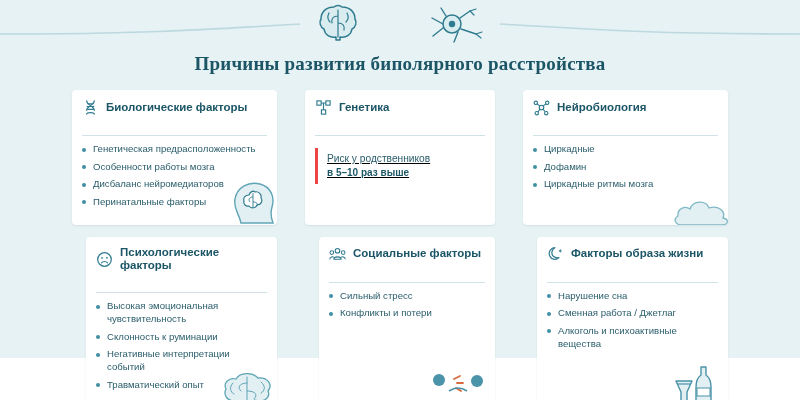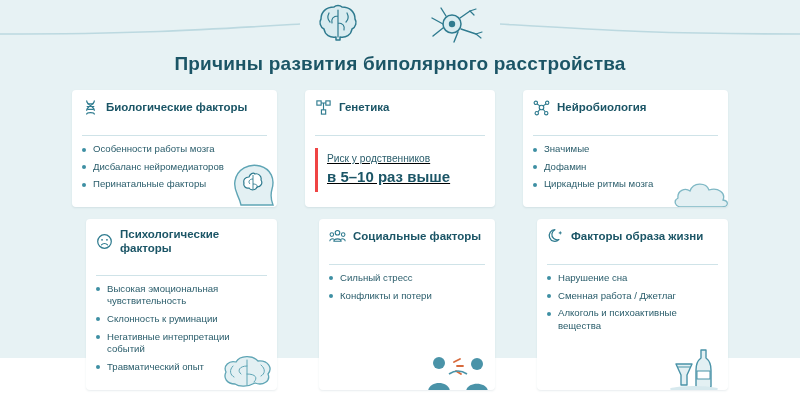--- a/index.html
+++ b/index.html
@@ -47,20 +47,21 @@
   .page-title {
     position: absolute;
     left: 0;
     top: 53px;
     width: 800px;
     text-align: center;
     font-size: 19px;
     font-weight: bold;
     color: #1b5566;
     letter-spacing: 0.2px;
+    font-family: Liberation Serif, serif;
   }
 
   
   .grid {
     position: absolute;
     left: 72px;
     top: 90px;
     width: 656px;
     display: grid;
     grid-template-columns: 205px 190px 205px;
@@ -132,21 +133,21 @@
     padding: 4px 0 4px 9px;
     margin-top: 12px;
     text-decoration: underline;
   }
   .gen-line1 {
     font-size: 10.2px;
     color: #2a5d6b;
     line-height: 1.35;
   }
   .gen-line2 {
-    font-size: 15px;
+    font-size: 10px;
     color: #1b5566;
     font-weight: bold;
     line-height: 1.45;
   }
 
   
   .card-art {
     position: absolute;
     pointer-events: none;
     z-index: 1;
@@ -189,20 +190,21 @@
 
     <div class="card r1">
       <div class="card-head">
         <svg class="head-icon" viewBox="0 0 18 18">
           <path d="M5 2 C 5 6, 13 8, 13 12 M13 2 C 13 6, 5 8, 5 12 M5 16 C 5 14, 13 14, 13 16" stroke="#2f7b8f" stroke-width="1.3" fill="none" stroke-linecap="round"></path>
           <path d="M6 5 L12 5 M5.4 8 L12.6 8 M6 11 L12 11" stroke="#2f7b8f" stroke-width="1.1" stroke-linecap="round"></path>
         </svg>
         <div class="card-title">Биологические факторы</div>
       </div>
       <ul class="items">
+        <li>Генетическая предрасположенность</li>
         <li>Особенности работы мозга</li>
         <li>Дисбаланс нейромедиаторов</li>
         <li>Перинатальные факторы</li>
       </ul>
       <svg class="card-art art-head" width="52" height="52" viewBox="0 0 52 52">
         <path d="M14 50 C 12 40, 6 36, 8 26 C 10 14, 22 8, 33 11 C 44 14, 48 24, 45 34 C 43 41, 44 45, 46 50 Z" fill="#e3f0f3" stroke="#5fa5b5" stroke-width="1.4"></path>
         <path d="M22 22 C 18 22, 16 25, 17 28 C 16 31, 19 34, 22 33 C 24 36, 29 35, 30 32 C 34 32, 36 28, 34 25 C 35 21, 31 18, 28 19 C 26 17, 23 19, 22 22 Z" fill="#ffffff" stroke="#2f7b8f" stroke-width="1.2"></path>
         <path d="M26 20 L26 34 M26 24 C 22 24, 21 27, 23 29 M26 29 C 30 29, 31 31, 30 33" stroke="#2f7b8f" stroke-width="0.9" fill="none"></path>
       </svg>
     </div>
@@ -229,21 +231,21 @@
           <circle cx="9" cy="9" r="2.4" fill="none" stroke="#2f7b8f" stroke-width="1.2"></circle>
           <circle cx="3" cy="4" r="1.8" fill="none" stroke="#2f7b8f" stroke-width="1.2"></circle>
           <circle cx="15" cy="4" r="1.8" fill="none" stroke="#2f7b8f" stroke-width="1.2"></circle>
           <circle cx="4" cy="15" r="1.8" fill="none" stroke="#2f7b8f" stroke-width="1.2"></circle>
           <circle cx="14" cy="15" r="1.8" fill="none" stroke="#2f7b8f" stroke-width="1.2"></circle>
           <path d="M7.3 7.3 L4.3 5.3 M10.7 7.3 L13.7 5.3 M7.5 10.7 L5.2 13.6 M10.6 10.7 L12.9 13.5" stroke="#2f7b8f" stroke-width="1.1"></path>
         </svg>
         <div class="card-title">Нейробиология</div>
       </div>
       <ul class="items">
-        <li>Значимые</li>
+        <li>Циркадные</li>
         <li>Дофамин</li>
         <li>Циркадные ритмы мозга</li>
       </ul>
       <svg class="card-art art-cloud" width="62" height="34" viewBox="0 0 62 34">
         <path d="M10 30 C 3 30, 1 24, 6 21 C 5 14, 13 10, 18 14 C 21 5, 34 5, 37 13 C 46 10, 54 16, 51 23 C 57 24, 57 30, 50 30 Z" fill="#e3f0f3" stroke="#7fb8c5" stroke-width="1.3"></path>
       </svg>
     </div>
 
     <div class="card r2">
       <div class="card-head">

